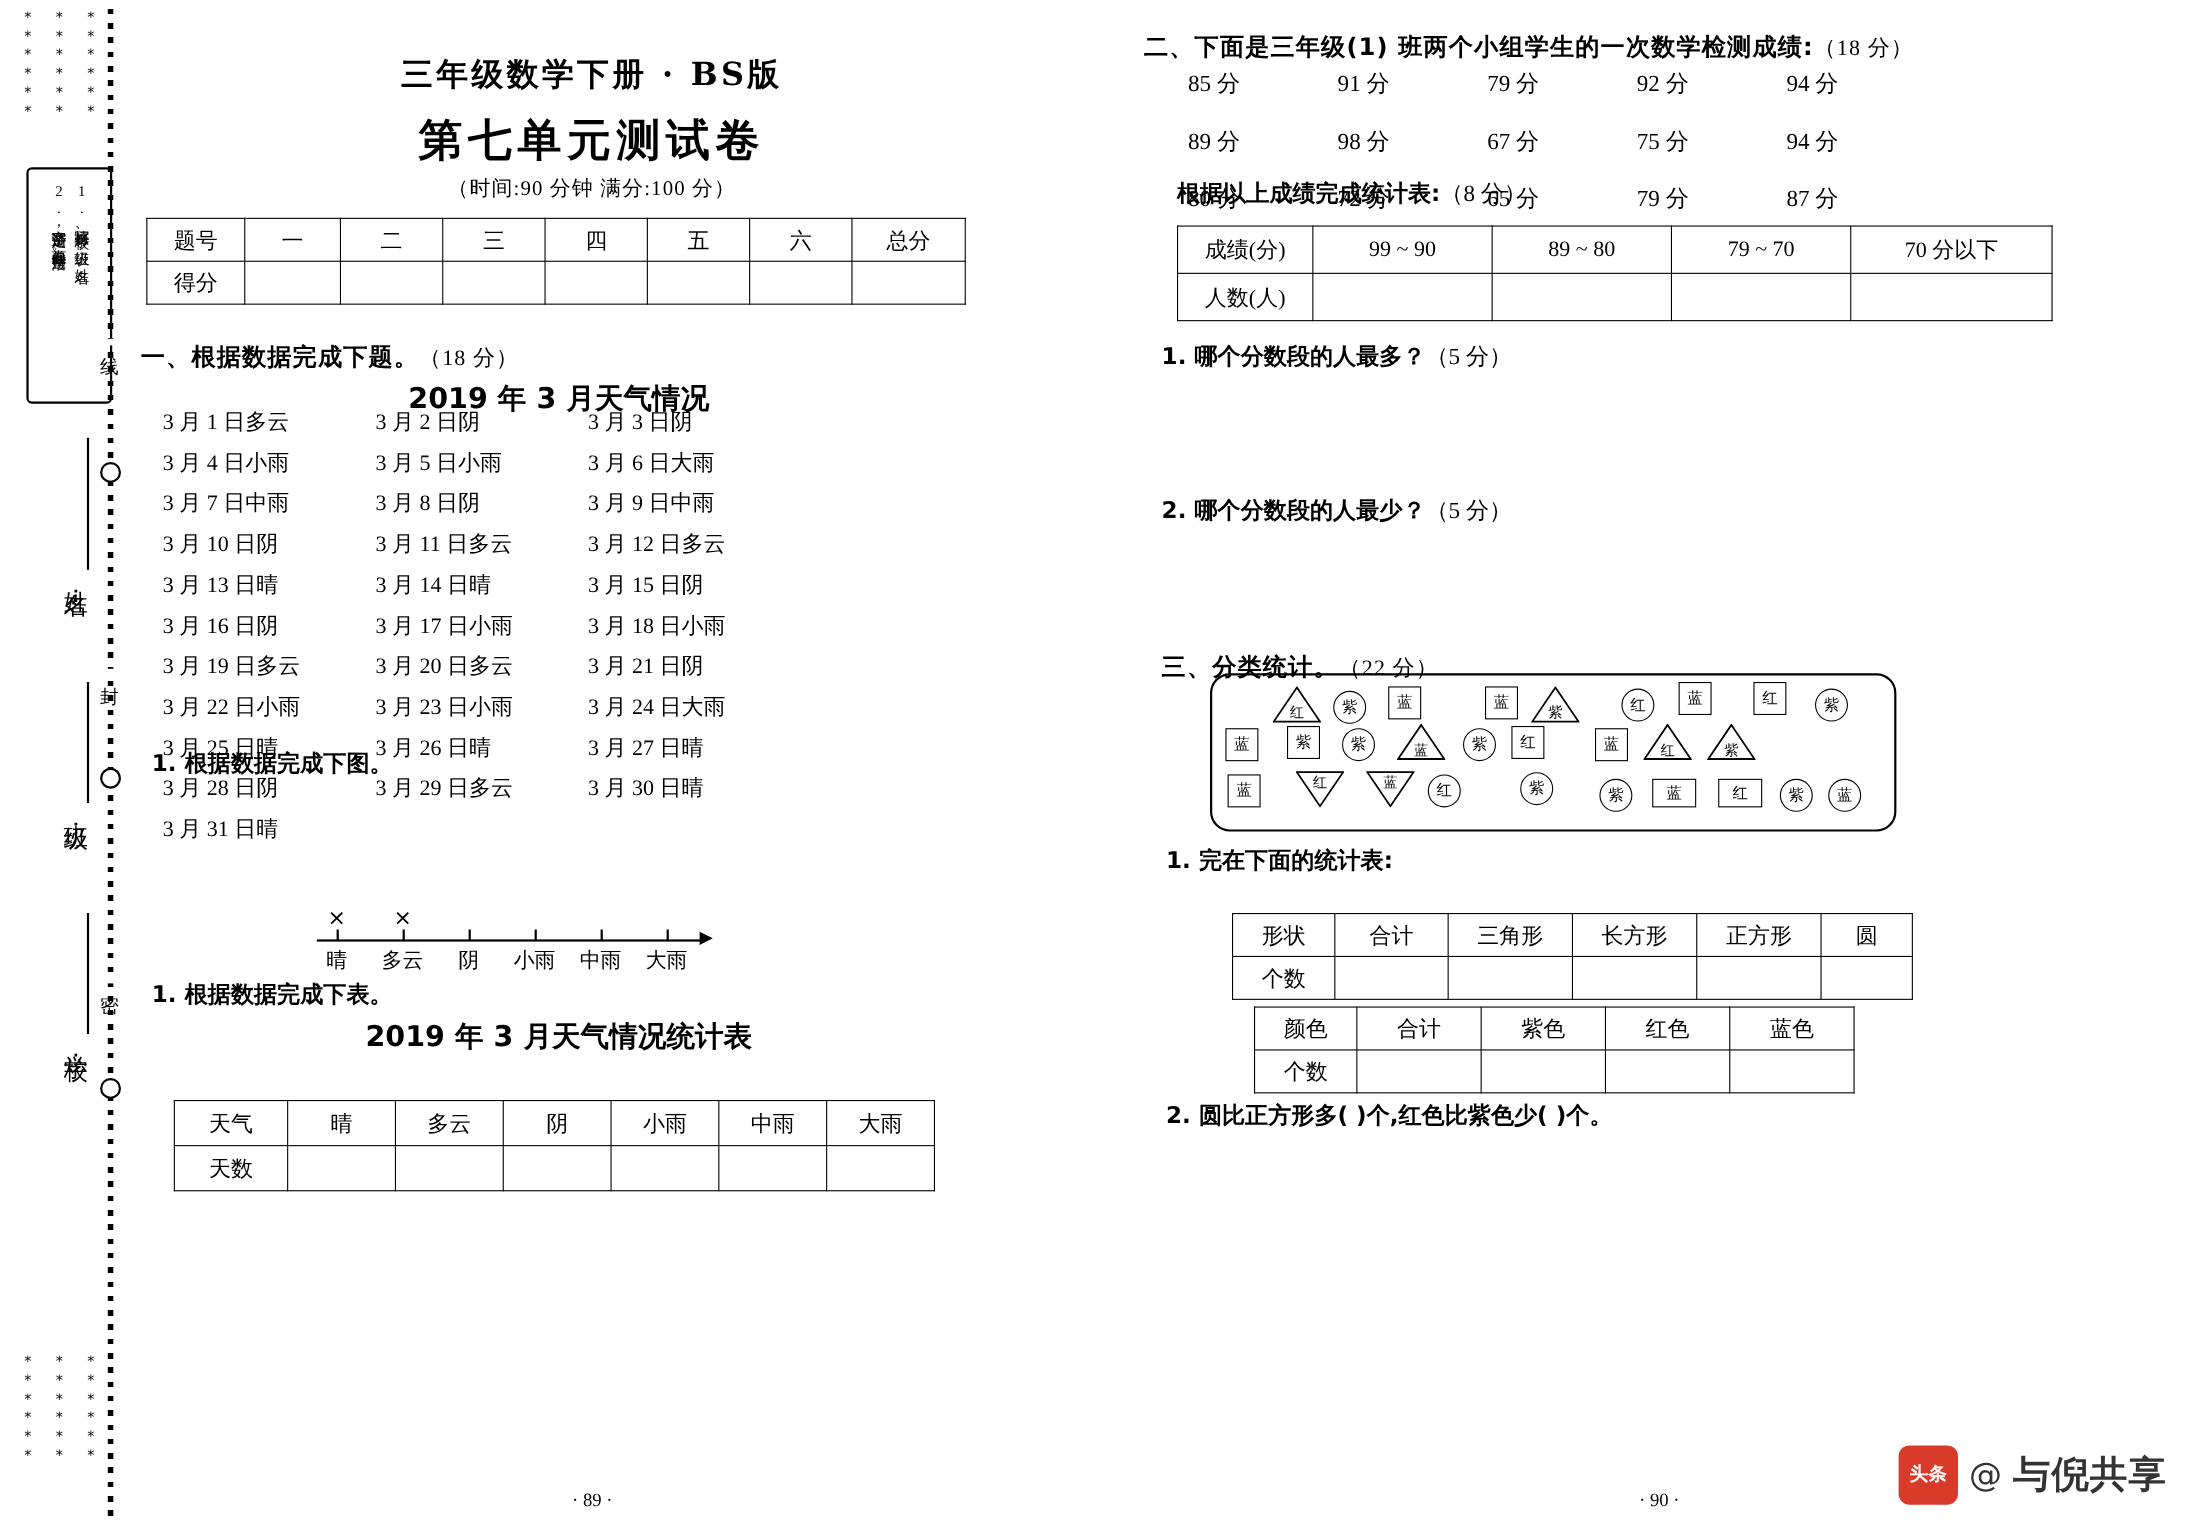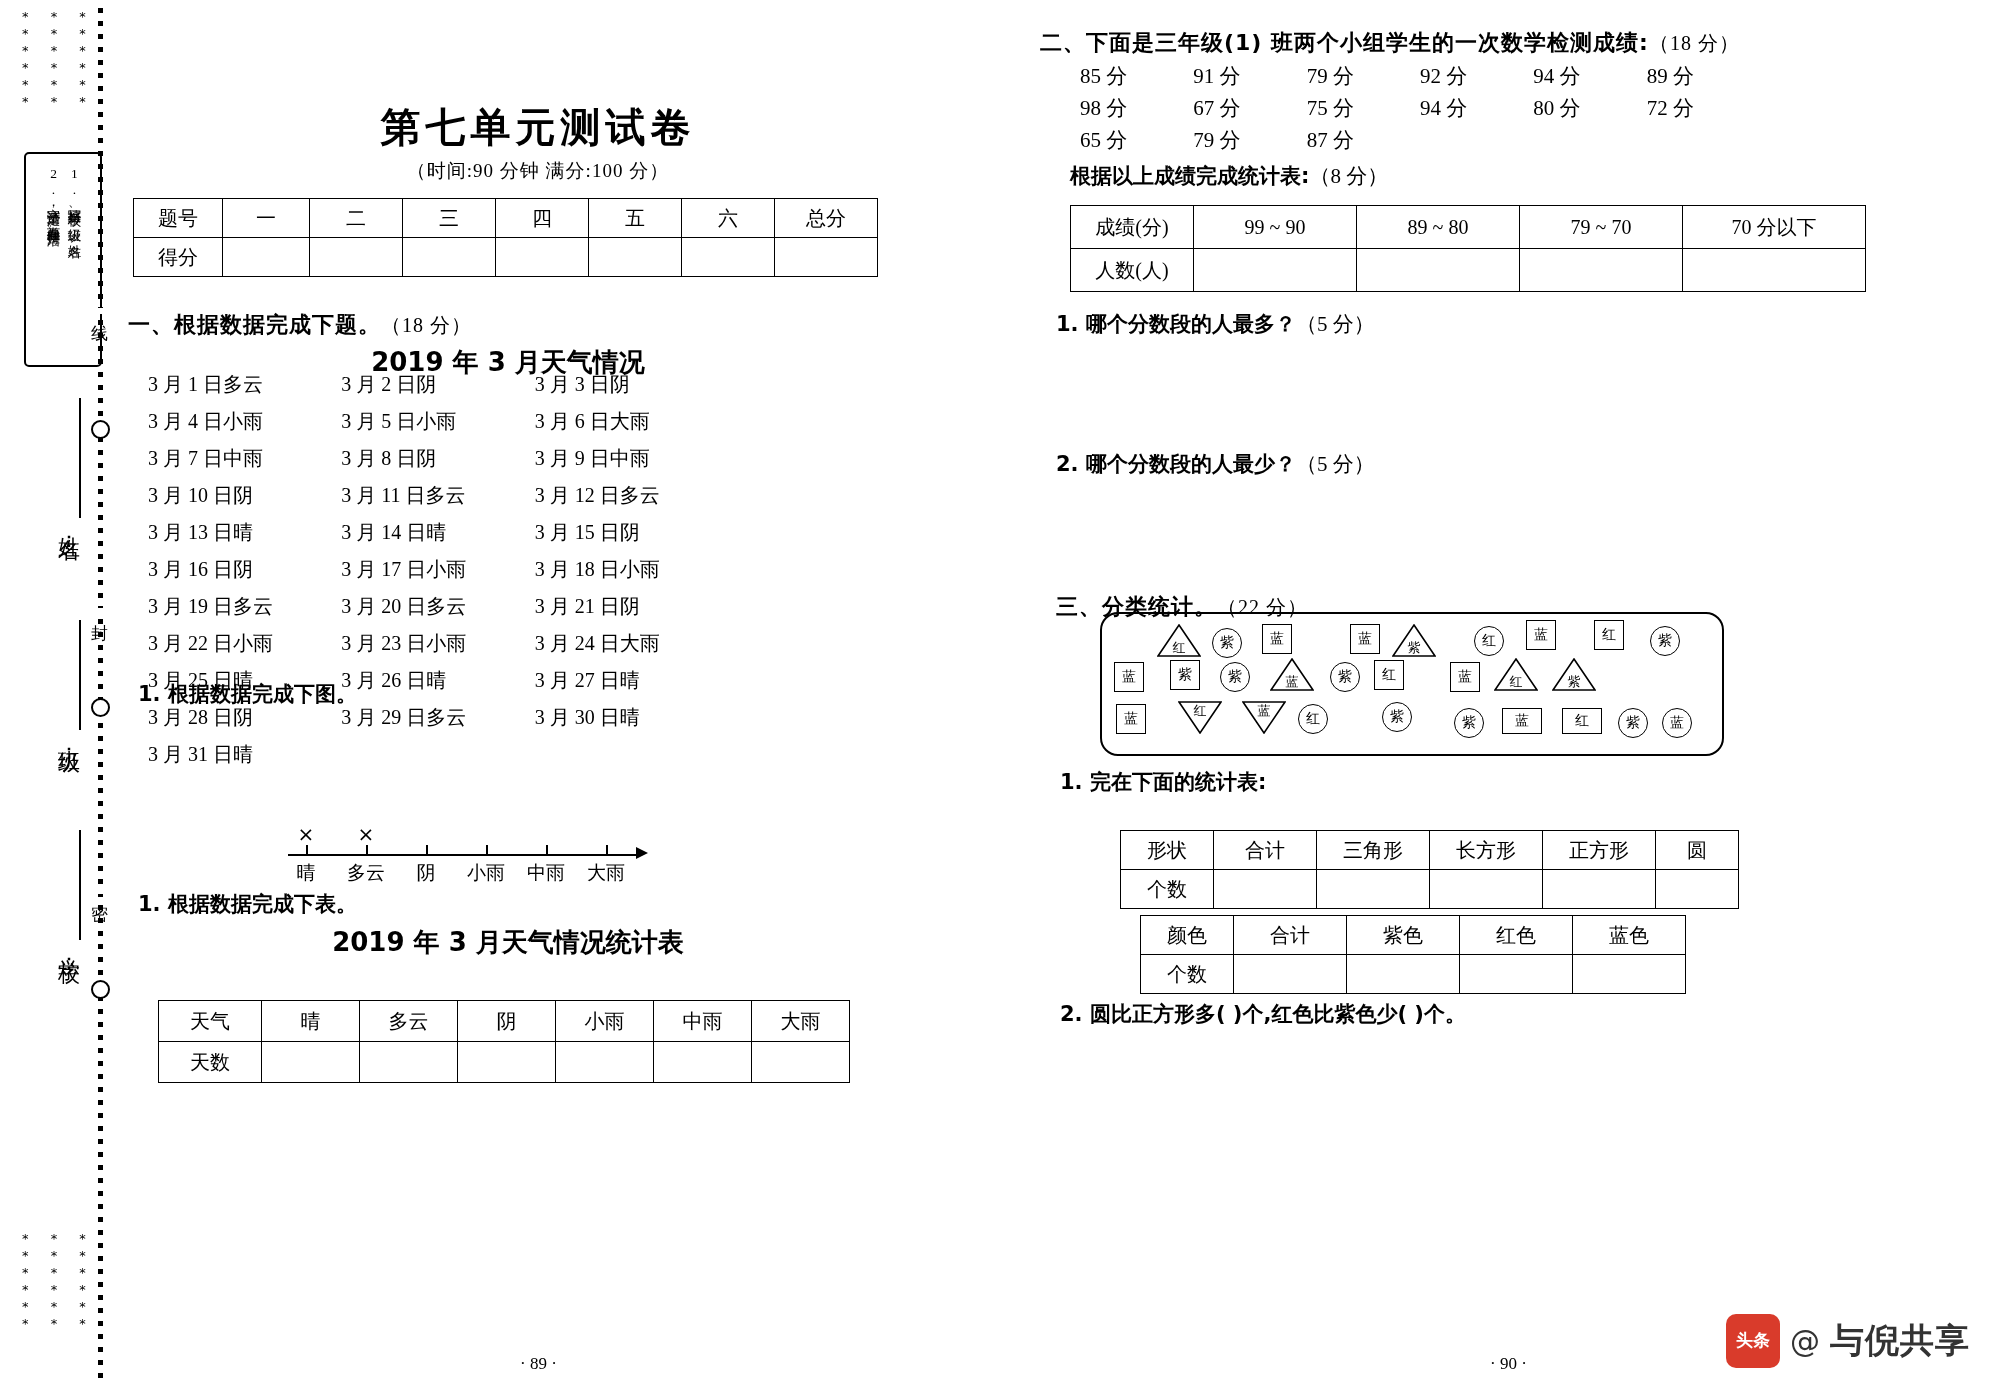--- a/index.html
+++ b/index.html
@@ -116,22 +116,22 @@
   .tick{position:absolute;top:23px;width:0;height:10px;border-left:2px solid #000;}
   .nl-label{position:absolute;top:38px;font-size:19px;transform:translateX(-50%);white-space:nowrap;}
   .xmark{position:absolute;top:0px;font-size:20px;transform:translateX(-50%);font-family:"DejaVu Sans",sans-serif;}
 
   .stat-table{position:absolute;left:30px;top:1000px;}
   .stat-table td{height:38px;}
 
   
   .scores-grid{
     position:absolute;left:40px;top:62px;width:680px;
-    display:grid;grid-template-columns:repeat(6,1fr);
-    row-gap:4px;font-size:21px;font-family:Liberation Serif, serif;
+    display:grid;grid-template-columns:repeat(5,1fr);
+    row-gap:24px;font-size:21px;font-family:Liberation Serif, serif;
   }
   .grade-table{position:absolute;left:30px;top:205px;}
   .grade-table td{height:40px;font-size:19px;}
 
   
   .shapes-box{
     position:absolute;left:60px;top:612px;width:620px;height:140px;
     border:2px solid #000;border-radius:18px;
   }
   .shape{position:absolute;font-size:14px;font-family:"DejaVu Sans",sans-serif;}
@@ -205,20 +205,21 @@
     <div class="foldchar" style="top:300px;">线</div>
     <div class="foldcircle" style="top:412px;"></div>
     <div class="foldchar" style="top:600px;">封</div>
     <div class="foldcircle" style="top:690px;"></div>
     <div class="foldchar" style="top:880px;">密</div>
     <div class="foldcircle" style="top:972px;"></div>
   </div>
 
   <div class="col-left">
 
+    <div class="doc-title">三年级数学下册 · BS版</div>
     <div class="paper-title">第七单元测试卷</div>
     <div class="paper-sub">（时间:90 分钟    满分:100 分）</div>
 
     <table class="grid score-table">
       <tbody>
           <tr>
         <td style="width:86px">题号</td>
         <td style="width:84px">一</td>
         <td style="width:90px">二</td>
         <td style="width:90px">三</td>

